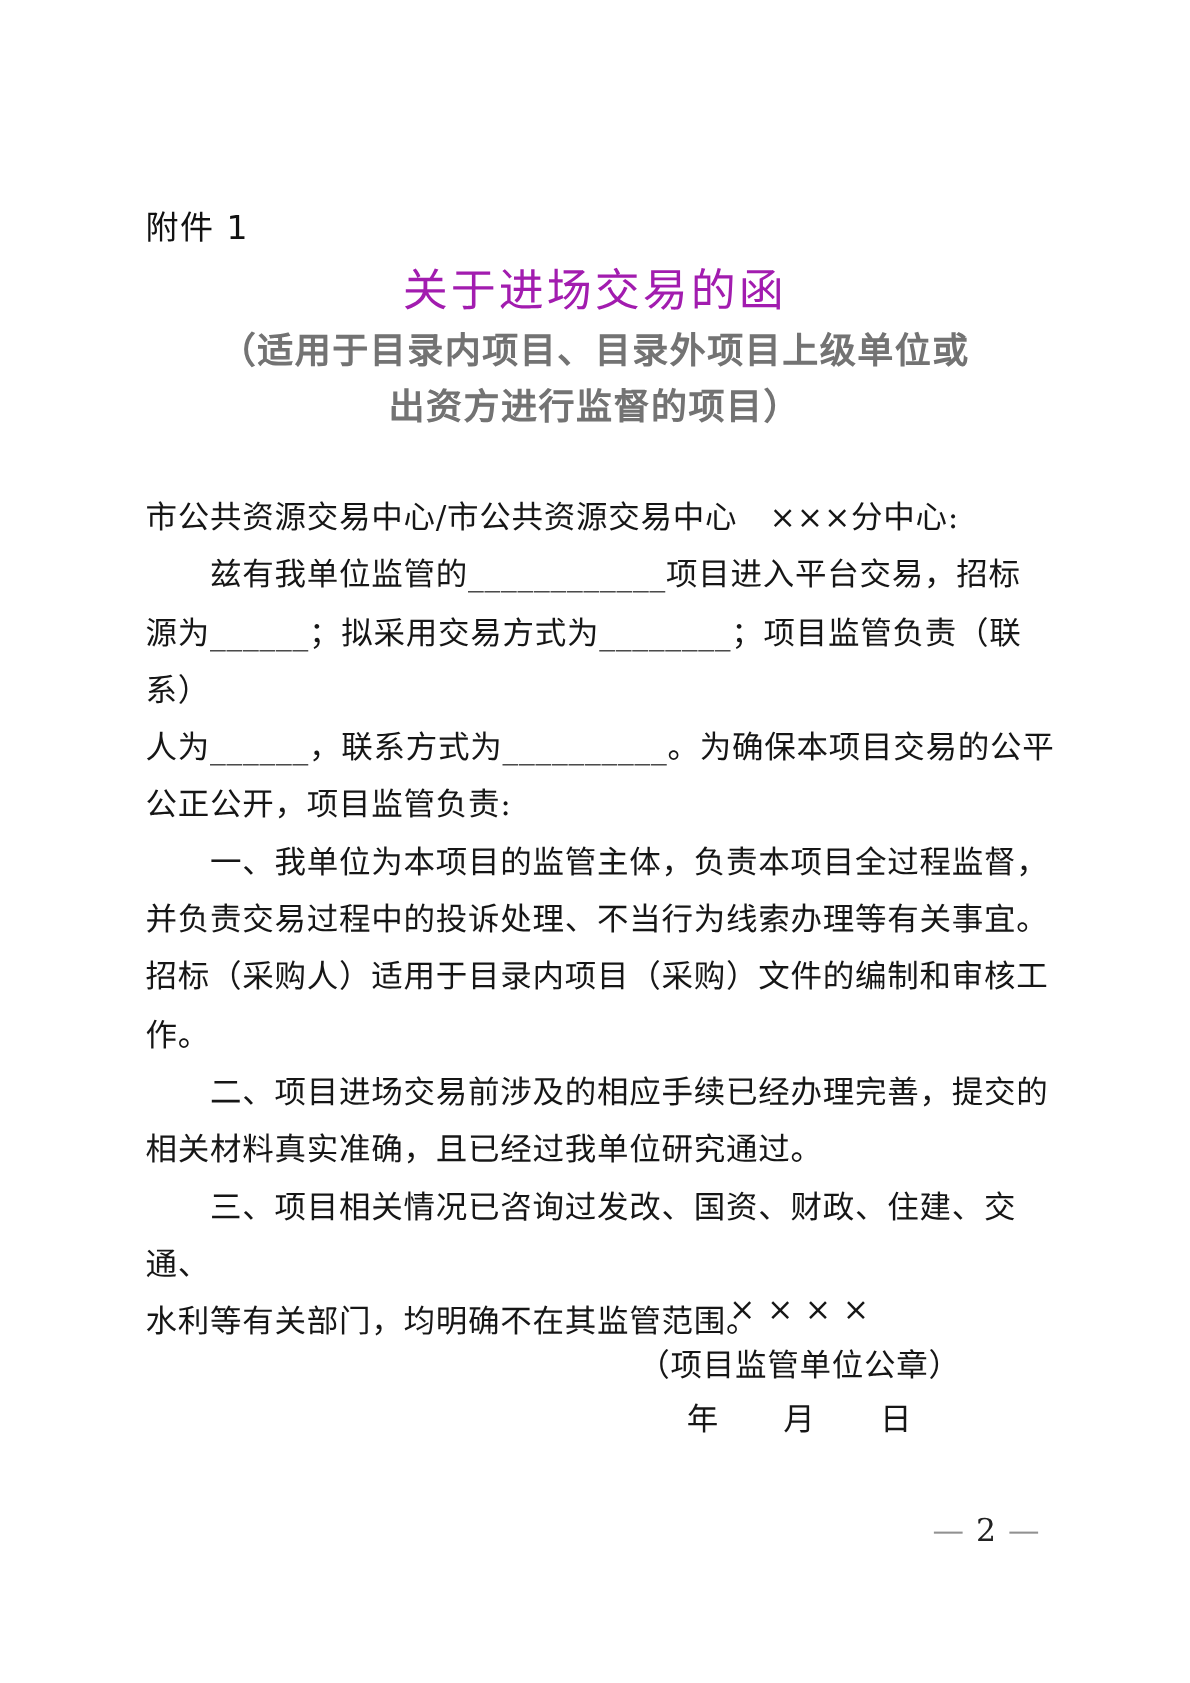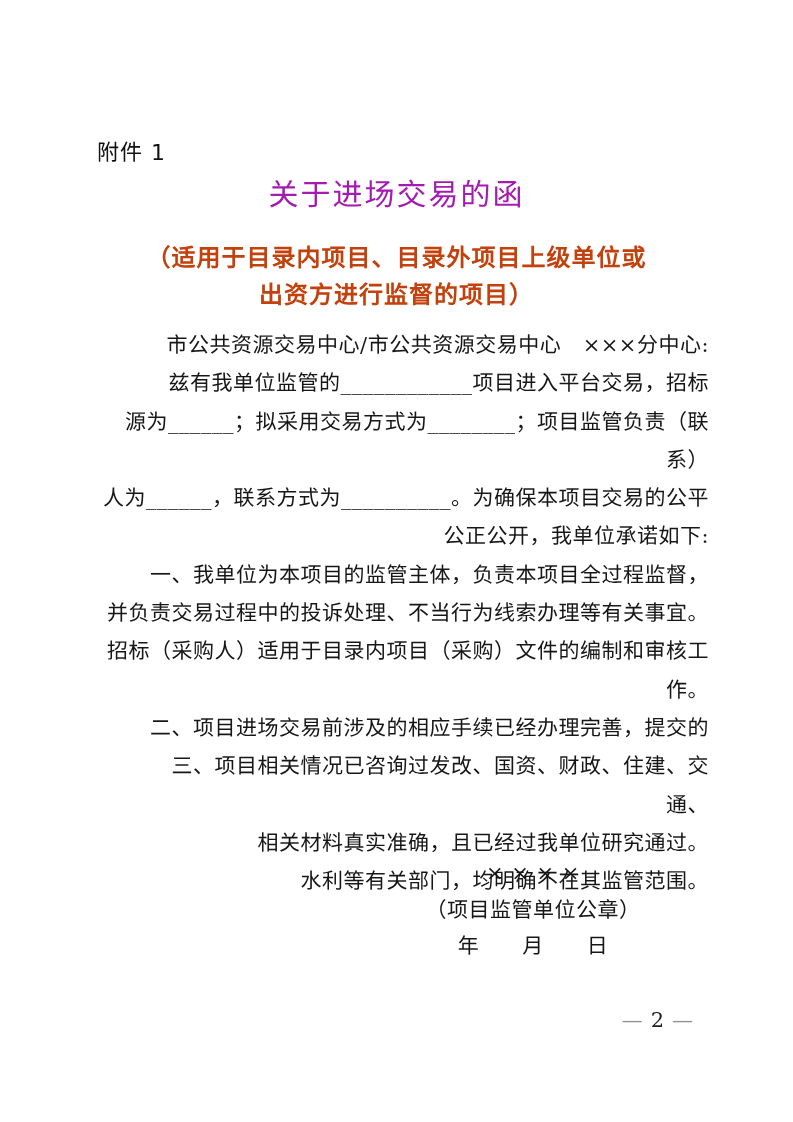--- a/index.html
+++ b/index.html
@@ -41,36 +41,34 @@
   .doc-subtitle {
     position: absolute;
     left: 0;
     right: 0;
     top: 215px;
     text-align: center;
     font-size: 24px;
     line-height: 37px;
     font-weight: 700;
     letter-spacing: 1px;
-    color: #c2410c;
-    margin-top: 24px;
+    color: #737373;
   }
   .doc-body {
     position: absolute;
     left: 97px;
     top: 326px;
     width: 612px;
     font-size: 21px;
     line-height: 38.3px;
     letter-spacing: 0.5px;
     color: #161616;
   }
   .body-line {
     white-space: pre-wrap;
-    text-align: right;
   }
   .signature-block {
     position: absolute;
     left: 408px;
     top: 855px;
     width: 250px;
     text-align: center;
     font-size: 21px;
     line-height: 36.5px;
     letter-spacing: 0.5px;
@@ -108,27 +106,27 @@
   <div class="doc-subtitle">
     <div>（适用于目录内项目、目录外项目上级单位或</div>
     <div>出资方进行监督的项目）</div>
   </div>
 
   <div class="doc-body">
     <div class="body-line">市公共资源交易中心/市公共资源交易中心　×××分中心:</div>
     <div class="body-line">　　兹有我单位监管的____________项目进入平台交易，招标</div>
     <div class="body-line">源为______；拟采用交易方式为________；项目监管负责（联系）</div>
     <div class="body-line">人为______，联系方式为__________。为确保本项目交易的公平</div>
-    <div class="body-line">公正公开，我单位承诺如下:</div>
+    <div class="body-line">公正公开，项目监管负责:</div>
     <div class="body-line">　　一、我单位为本项目的监管主体，负责本项目全过程监督，</div>
     <div class="body-line">并负责交易过程中的投诉处理、不当行为线索办理等有关事宜。</div>
     <div class="body-line">招标（采购人）适用于目录内项目（采购）文件的编制和审核工作。</div>
     <div class="body-line">　　二、项目进场交易前涉及的相应手续已经办理完善，提交的</div>
+    <div class="body-line">相关材料真实准确，且已经过我单位研究通过。</div>
     <div class="body-line">　　三、项目相关情况已咨询过发改、国资、财政、住建、交通、</div>
-    <div class="body-line">相关材料真实准确，且已经过我单位研究通过。</div>
     <div class="body-line">水利等有关部门，均明确不在其监管范围。</div>
   </div>
 
   <div class="signature-block">
     <div class="sig-line">× × × ×</div>
     <div class="sig-line">（项目监管单位公章）</div>
     <div class="sig-line">年　　月　　日</div>
   </div>
 
   <div class="page-footer">

